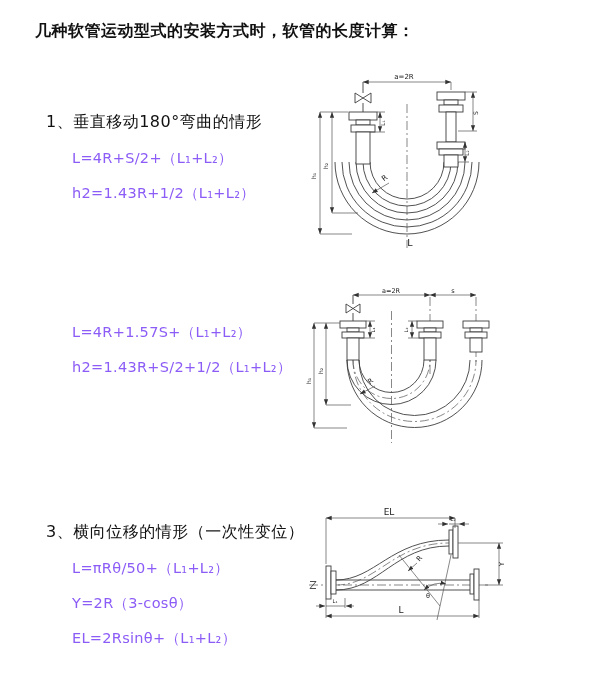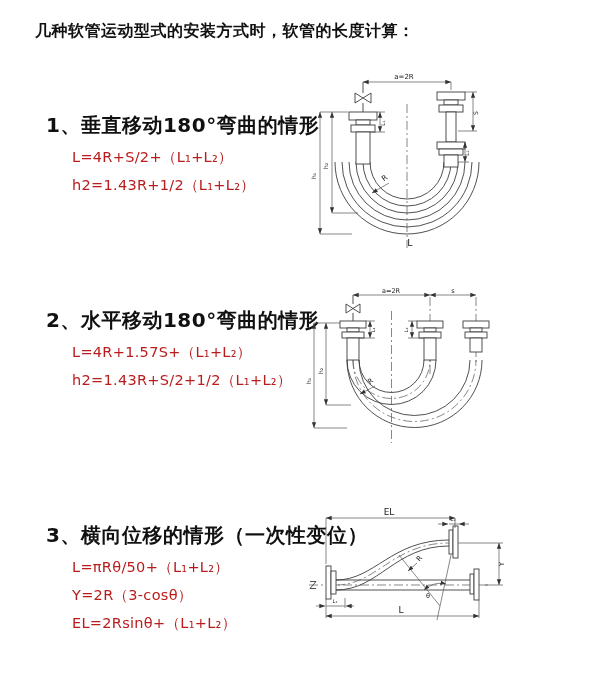--- a/index.html
+++ b/index.html
@@ -1,21 +1,21 @@
 <!DOCTYPE html>
 <html><head>
 <meta charset="utf-8">
 <style>
   html,body{margin:0;padding:0;background:#fff;}
   .page{position:relative;width:600px;height:675px;background:#ffffff;overflow:hidden;
         font-family:"DejaVu Sans",sans-serif;color:#111;}
   .doc-title{position:absolute;left:35px;top:21px;font-size:16px;font-weight:bold;letter-spacing:.5px;white-space:nowrap;}
   .section{position:absolute;left:46px;}
-  .heading{font-size:20px;font-weight:bold;letter-spacing:.5px;white-space:nowrap;}
-  .formula{position:relative;left:26px;font-size:14.5px;margin-top:9px;letter-spacing:.3px;white-space:nowrap;color:#b91c1c;}
+  .heading{font-size:16px;font-weight:normal;letter-spacing:.5px;white-space:nowrap;}
+  .formula{position:relative;left:26px;font-size:14.5px;margin-top:16px;letter-spacing:.3px;white-space:nowrap;color:#8b5cf6;}
   #sec1{top:112px;} #sec2{top:307px;} #sec3{top:522px;}
   svg{position:absolute;}
   #dia1{left:306px;top:66px;} #dia2{left:306px;top:283px;} #dia3{left:303px;top:498px;}
   .ln{stroke:#3d3d3d;stroke-width:.9;fill:none;}
   .dim{stroke:#555;stroke-width:.7;fill:none;}
   .cl{stroke:#555;stroke-width:.7;fill:none;stroke-dasharray:9 3 2 3;}
   .fit{fill:#fff;stroke:#3d3d3d;stroke-width:.9;}
   .dtx{fill:#222;font-family:"DejaVu Sans",sans-serif;}
 </style>
 </head>
@@ -25,21 +25,20 @@
 
   <div class="doc-title">几种软管运动型式的安装方式时，软管的长度计算：</div>
 
   <div class="section" id="sec1">
     <div class="heading">1、垂直移动180°弯曲的情形</div>
     <div class="formula">L=4R+S/2+（L₁+L₂）</div>
     <div class="formula">h2=1.43R+1/2（L₁+L₂）</div>
   </div>
 
   <div class="section" id="sec2">
-    <div class="heading">2、水平移动180°弯曲的情形</div>
     <div class="formula">L=4R+1.57S+（L₁+L₂）</div>
     <div class="formula">h2=1.43R+S/2+1/2（L₁+L₂）</div>
   </div>
 
   <div class="section" id="sec3">
     <div class="heading">3、横向位移的情形（一次性变位）</div>
     <div class="formula">L=πRθ/50+（L₁+L₂）</div>
     <div class="formula">Y=2R（3-cosθ）</div>
     <div class="formula">EL=2Rsinθ+（L₁+L₂）</div>
   </div>

